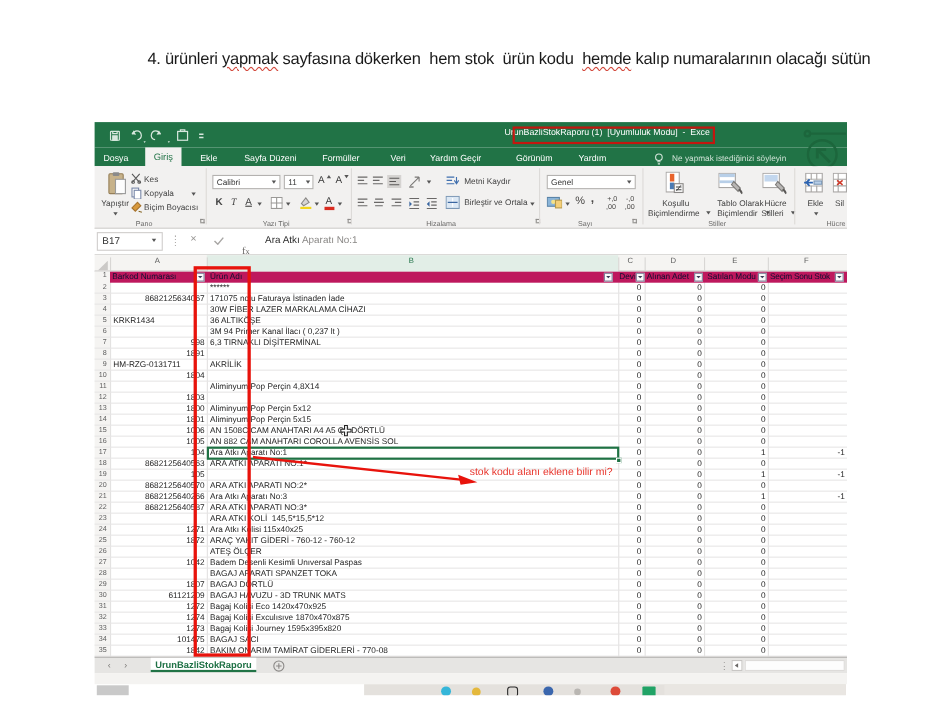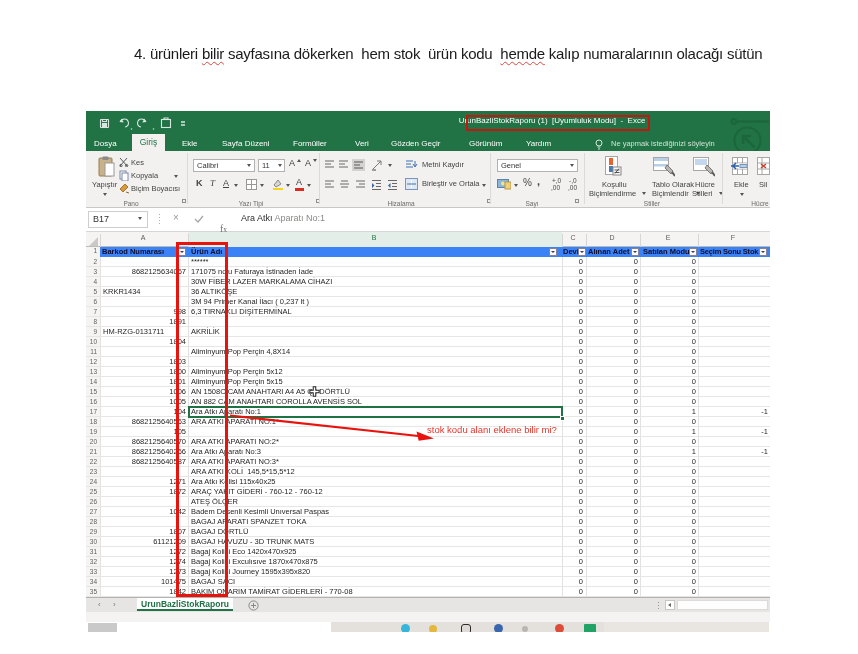--- a/index.html
+++ b/index.html
@@ -40,29 +40,29 @@
 .gn{position:absolute;left:0;width:11px;text-align:right;font-size:6.5px;color:#5f5f5f}
 .ca{position:absolute;left:15px;width:85px;text-align:right}
 .cal{text-align:left;padding-left:2px}
 .cb{position:absolute;left:105px;width:360px;text-align:left;white-space:nowrap}
 .cc{position:absolute;left:440px;width:57px;text-align:right}
 .cd{position:absolute;left:500px;width:52px;text-align:right}
 .ce{position:absolute;left:554px;width:56px;text-align:right}
 .cf{position:absolute;left:612px;width:70px;text-align:right}
 .vline{position:absolute;top:0;width:1px;height:350px;background:#e3e2e1}
 
-#hrow{position:absolute;left:14px;top:0px;width:670px;height:10px;background:#3b82f6;color:#0e0e30;font-weight:bold;font-size:7.5px;line-height:10px}
+#hrow{position:absolute;left:14px;top:0px;width:670px;height:10px;background:#be185d;color:#0e0e30;font-weight:normal;font-size:7.5px;line-height:10px}
 .fbox{position:absolute;top:1px;width:8px;height:8px;background:#fafafa;border:1px solid #83829b}
 .fbox .dn{left:1px;top:2px;border-left-width:2px;border-right-width:2px;border-top-width:2.5px;border-top-color:#3a3a55}
 
 .redbox{position:absolute;border:3px solid #e8130c}
 #seltab{position:absolute;left:51px;top:0px;width:96px;height:13px;background:#fff;border-bottom:2px solid #217346;color:#1e7145;font-weight:bold;font-size:8.5px;text-align:center;line-height:12px}
 </style></head>
 <body>
-<div id="doctext">4. ürünleri <span class="sq">bilir</span> sayfasına dökerken&nbsp; hem stok&nbsp; ürün kodu&nbsp; <span class="sq">hemde</span> kalıp numaralarının olacağı sütün</div>
+<div id="doctext">4. ürünleri <span class="sq">yapmak</span> sayfasına dökerken&nbsp; hem stok&nbsp; ürün kodu&nbsp; <span class="sq">hemde</span> kalıp numaralarının olacağı sütün</div>
 
 <div id="win">
 
   <div id="titlebar">
     <svg class="abs" style="left:0px;top:3px" width="110" height="17" viewBox="0 0 110 17">
       <g stroke="#d7e7dd" stroke-width="1.1" fill="none">
         <rect x="14.5" y="5.5" width="8" height="8" rx="0.5"></rect>
           <rect x="16.5" y="9.5" width="4" height="4" fill="#d7e7dd"></rect>
           <path d="M16.5 5.5 v2 h4 v-2"></path>
         <path d="M34 8 q1.5 -3 4.5 -3 q3.5 0 4 4 q0 3.5 -3.5 4"></path>
@@ -78,21 +78,21 @@
     <div id="wtitle">UrunBazliStokRaporu (1)&nbsp; [Uyumluluk Modu]&nbsp; -&nbsp; Exce</div>
   </div>
 
   <div id="tabsrow">
     <span class="rtab" style="left:8px">Dosya</span>
     <div id="girisbox">Giriş</div>
     <span class="rtab" style="left:96px">Ekle</span>
     <span class="rtab" style="left:136px">Sayfa Düzeni</span>
     <span class="rtab" style="left:207px">Formüller</span>
     <span class="rtab" style="left:269px">Veri</span>
-    <span class="rtab" style="left:305px">Gözden Geçir</span>
+    <span class="rtab" style="left:305px">Yardım Geçir</span>
     <span class="rtab" style="left:383px">Görünüm</span>
     <span class="rtab" style="left:440px">Yardım</span>
     <svg class="abs" style="left:508px;top:5px" width="10" height="12" viewBox="0 0 10 12">
         <g stroke="#d5e6db" fill="none">
           <circle cx="5" cy="4" r="3"></circle>
           <path d="M3.5 8 h3 M4 10 h2"></path>
         </g>
       </svg>
     <span class="rtab" style="left:525px;color:#cfe2d6;font-size:7.5px">Ne yapmak istediğinizi söyleyin</span>
   </div>

